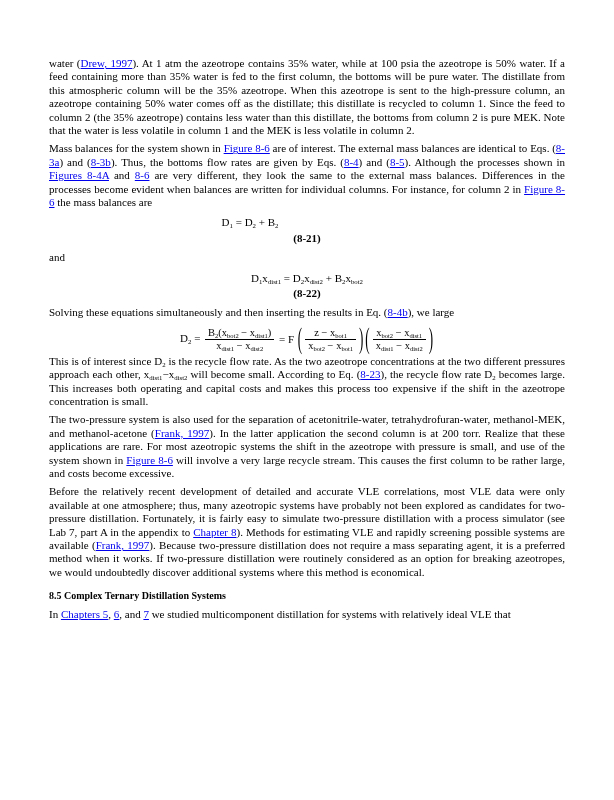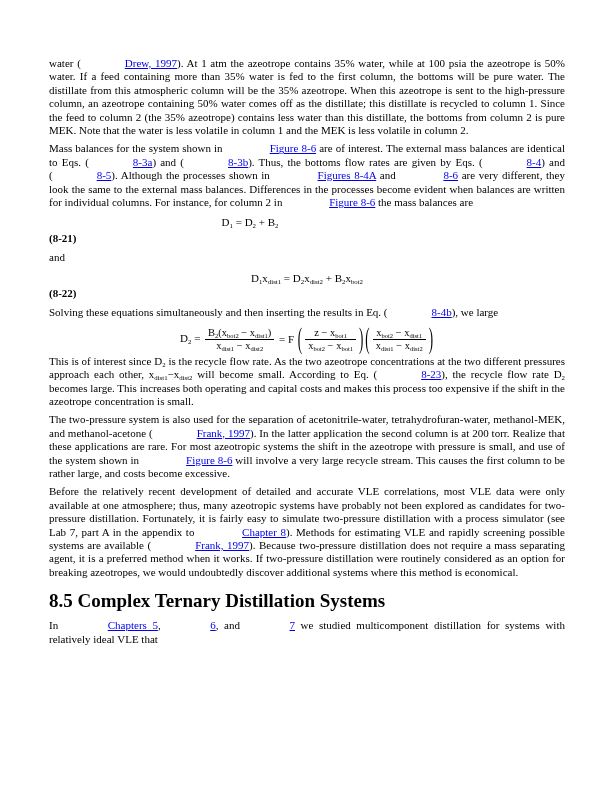--- a/index.html
+++ b/index.html
@@ -14,32 +14,32 @@
     padding: 57px 49px 0 49px;
     overflow: hidden;
     background: #ffffff;
   }
   .body-para {
     margin: 0 0 5px 0;
     font-size: 11px;
     line-height: 13.4px;
     text-align: justify;
   }
-  a.ref { color: var(--link-color, #0000ee); cursor: pointer; margin-left: 44px; }
+  a.ref { color: var(--link-color, #0000ee); cursor: pointer; }
   sub { font-size: 0.62em; line-height: 0; vertical-align: -0.25em; }
   .eq-block {
     text-align: center;
     font-size: 11px;
     margin: 7px 0 2px 0;
     line-height: 1.15;
     white-space: nowrap;
   }
   .eq-block.shift-left { padding-right: 114px; }
   .eq-label {
-    text-align: left;
+    text-align: center;
     font-weight: bold;
     font-size: 11px;
     margin: 3px 0 7px 0;
   }
   .frac {
     display: inline-flex;
     flex-direction: column;
     text-align: center;
     vertical-align: middle;
     font-size: 10.5px;
@@ -49,21 +49,21 @@
   .frac .num, .frac .den { display: block; padding: 0 3px; }
   .frac .den { border-top: 1px solid #000000; }
   .bigparen {
     display: inline-block;
     transform: scaleY(2.3);
     font-size: 13px;
     vertical-align: middle;
     margin: 0 1px;
   }
   .section-heading {
-    font-size: 19px;
+    font-size: 10px;
     font-weight: bold;
     margin: 11px 0 7px 0;
   }
 </style>
 </head>
 <body>
 
 <div class="page">
 
   <p class="body-para"><span>water (</span><a class="ref" href="#">Drew, 1997</a><span>). At 1 atm the azeotrope contains 35% water, while at 100 psia the azeotrope is 50% water. If a feed containing more than 35% water is fed to the first column, the bottoms will be pure water. The distillate from this atmospheric column will be the 35% azeotrope. When this azeotrope is sent to the high-pressure column, an azeotrope containing 50% water comes off as the distillate; this distillate is recycled to column 1. Since the feed to column 2 (the 35% azeotrope) contains less water than this distillate, the bottoms from column 2 is pure MEK. Note that the water is less volatile in column 1 and the MEK is less volatile in column 2.</span></p>

